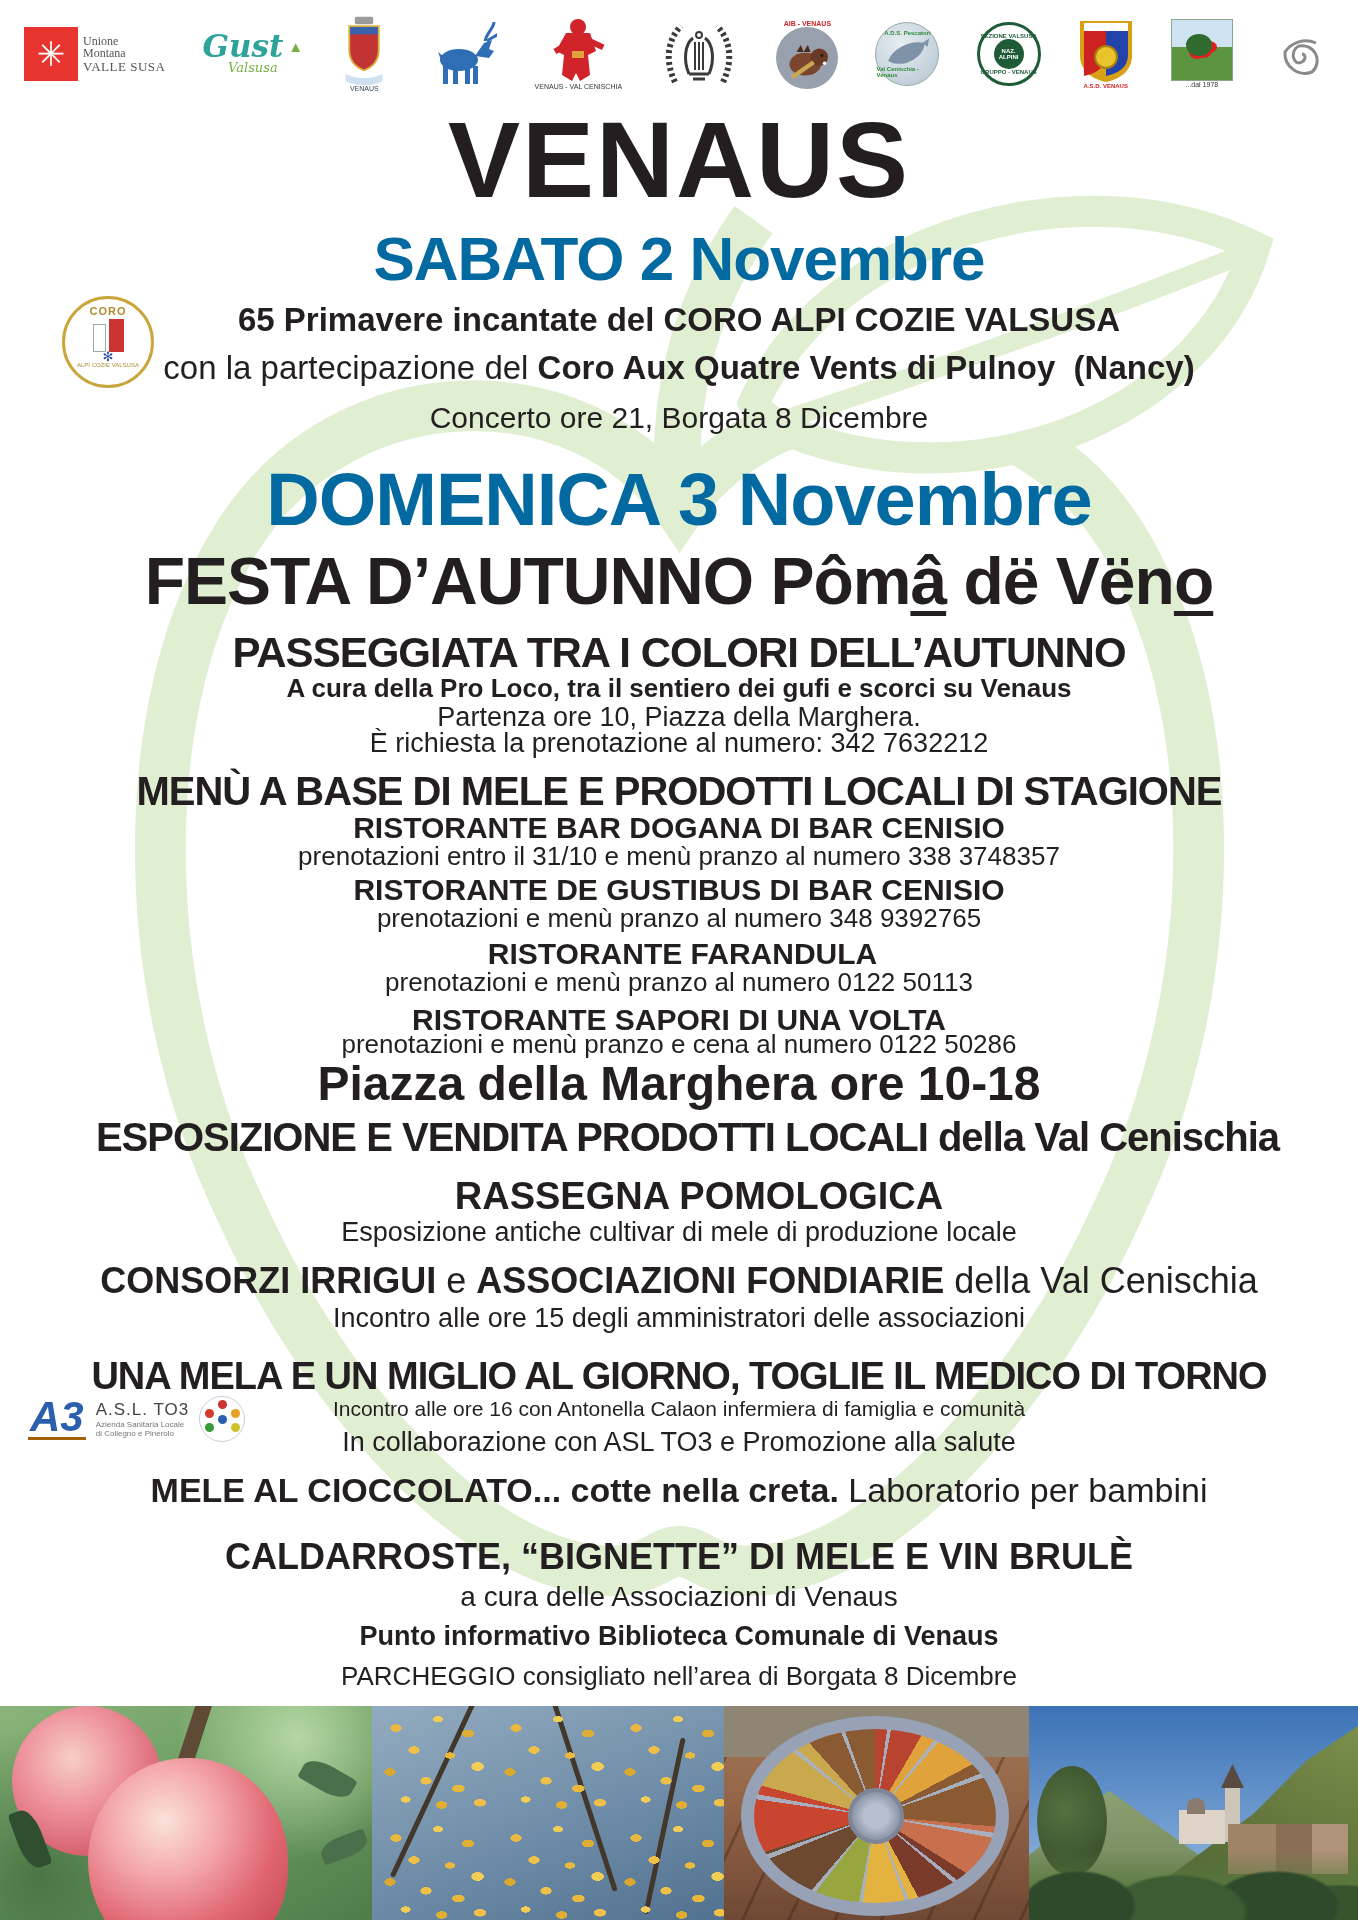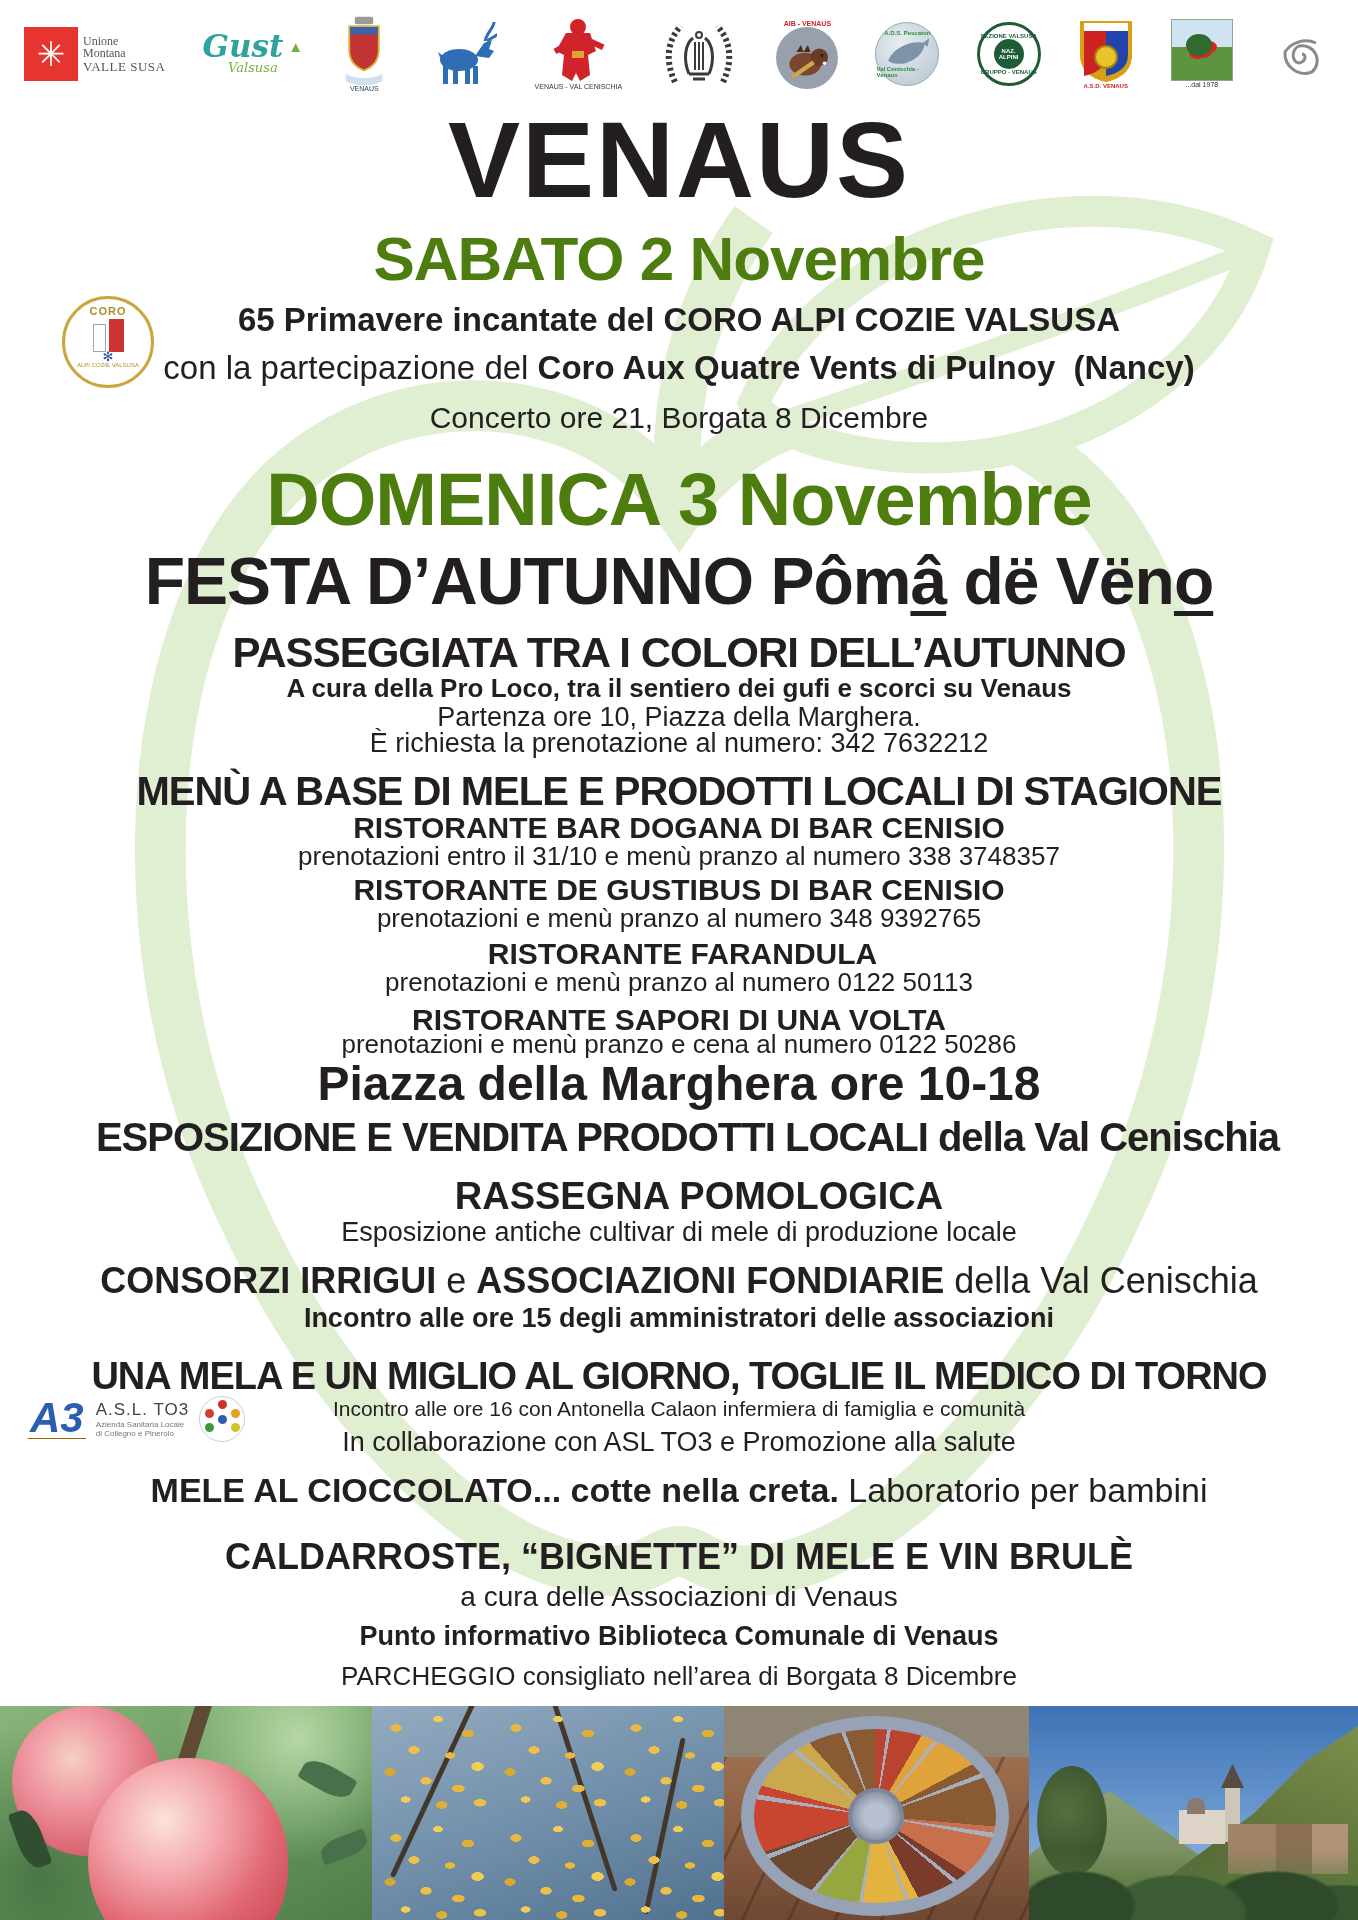--- a/index.html
+++ b/index.html
@@ -2,21 +2,21 @@
 <html><head>
 <meta charset="utf-8">
 <style>
   * { box-sizing: border-box; margin: 0; padding: 0; }
   body { background:#888; font-family:"Liberation Sans", sans-serif; }
   .poster{
     position:relative; width:1358px; height:1920px; margin:0 auto;
     background:#ffffff; color:#231f20; overflow:hidden;
   }
   .abs{ position:absolute; left:0; right:0; text-align:center; line-height:1.08; }
-  .blue{ color:#4d7c0f; }
+  .blue{ color:#0369a1; }
   .b{ font-weight:700; }
   .keepws{ white-space:pre-wrap; }
   .ul{ text-decoration:underline; text-decoration-thickness:5px; text-underline-offset:7px; }
 
   
   .watermark{ position:absolute; left:36px; top:118px; z-index:0; }
   .content-layer{ position:relative; z-index:1; }
 
   
   .logo-strip{
@@ -54,21 +54,21 @@
   .coro-logo{ position:absolute; left:62px; top:296px; width:92px; height:92px; border-radius:50%;
     border:3px solid #c9a63c; display:flex; flex-direction:column; align-items:center; padding-top:6px; z-index:2;}
   .coro-top{ font-size:11px; font-weight:700; color:#b08c2e; letter-spacing:1px; }
   .coro-towers{ display:flex; align-items:flex-end; gap:3px; margin-top:2px; }
   .tower-w{ width:13px; height:28px; background:#fff; border:1px solid #9aa; }
   .tower-r{ width:15px; height:33px; background:#cc3333; }
   .coro-flower{ color:#2a4fa0; font-size:13px; line-height:.8; }
 
   
   .asl-wrap{ position:absolute; left:28px; top:1396px; display:flex; align-items:center; gap:10px; z-index:2; }
-  .a3-mark{ font-size:42px; font-weight:700; font-style:italic; color:#2b5fae; line-height:.9; border-bottom:1px solid #a16207; padding:0 2px 2px 2px; }
+  .a3-mark{ font-size:42px; font-weight:700; font-style:italic; color:#2b5fae; line-height:.9; border-bottom:3px solid #a16207; padding:0 2px 2px 2px; }
   .asl-text{ text-align:left; }
   .asl-name{ font-size:17px; color:#444; letter-spacing:1px; }
   .asl-sub{ font-size:8px; color:#777; line-height:1.15; }
   .promo-circ{ width:46px; height:46px; border-radius:50%; border:1px solid #ccd; display:flex; align-items:center; justify-content:center; }
   .promo-dot{ width:9px; height:9px; border-radius:50%; background:#2b5fae;
     box-shadow:-13px -6px 0 #d43b2a, 13px -6px 0 #e8a020, -13px 8px 0 #3a9a3a, 13px 8px 0 #cfc22a, 0 -15px 0 #cc3333; }
 
   
   .photo-strip{ position:absolute; left:0; top:1706px; width:1358px; height:214px; display:flex; z-index:3; }
   .photo{ position:relative; height:214px; overflow:hidden; }
@@ -331,21 +331,21 @@
 
     <div class="abs b" style="top:1058px; font-size:48px;">Piazza della Marghera ore 10-18</div>
     <div class="abs b" style="top:1116px; font-size:40px; letter-spacing:-1px;margin-left:17px;">ESPOSIZIONE E VENDITA PRODOTTI LOCALI della Val Cenischia</div>
 
     <div class="abs b" style="top:1176px; font-size:38px;margin-left:40px;">RASSEGNA POMOLOGICA</div>
     <div class="abs" style="top:1218px; font-size:27px;">Esposizione antiche cultivar di mele di produzione locale</div>
 
     <div class="abs" style="top:1262px; font-size:36px;">
       <span class="b">CONSORZI IRRIGUI</span><span> e </span><span class="b">ASSOCIAZIONI FONDIARIE</span><span> della Val Cenischia</span>
     </div>
-    <div class="abs" style="top:1304px; font-size:27px;font-weight:bold;">Incontro alle ore 15 degli amministratori delle associazioni</div>
+    <div class="abs" style="top:1304px; font-size:27px;">Incontro alle ore 15 degli amministratori delle associazioni</div>
 
     <div class="abs b" style="top:1356px; font-size:38px; letter-spacing:-1px;">UNA MELA E UN MIGLIO AL GIORNO, TOGLIE IL MEDICO DI TORNO</div>
 
     <div class="asl-wrap">
       <span class="a3-mark">A3</span>
       <div class="asl-text">
         <div class="asl-name">A.S.L. TO3</div>
         <div class="asl-sub">Azienda Sanitaria Locale</div>
         <div class="asl-sub">di Collegno e Pinerolo</div>
       </div>

